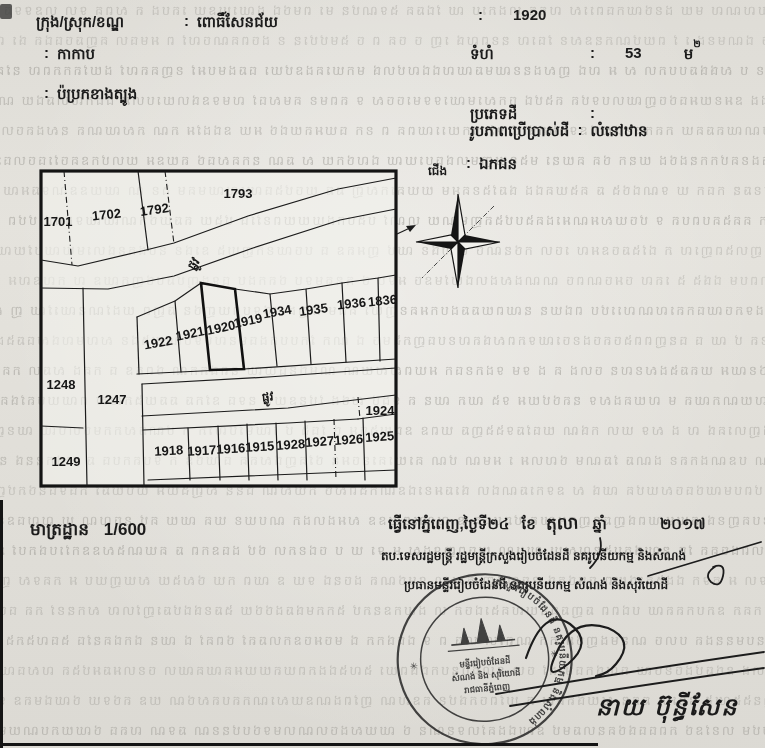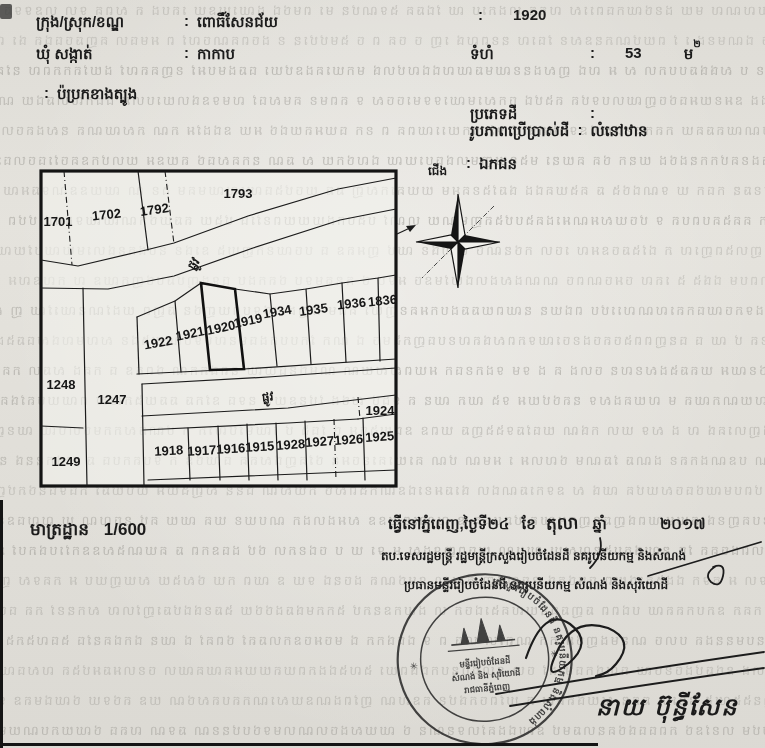--- a/index.html
+++ b/index.html
@@ -80,21 +80,20 @@
     <div class="bleed-line" style="top: 722px; left: -13.9779px; opacity: 0.42;">មថសជណឃលយឋម ហខវនថ ភពធធផថគឌហឆមឋ នឈជដគវហទឌណឌ ថ ឈឃសដចហណហមទថបឋឌខណ ឆទណ លតធ ថឈយភបណយមភ</div>
   </div>
 
 <div class="layer">
   <div class="field-row loc" style="left:36px;top:12px;">
     <span class="f-label">ក្រុង/ស្រុក/ខណ្ឌ</span>
     <span class="f-colon">:</span>
     <span class="f-value">ពោធិ៍សែនជ័យ</span>
   </div>
   <div class="field-row loc" style="left:36px;top:44px;">
-    <span class="f-label">ឃុំ សង្កាត់</span>
     <span class="f-colon">:</span>
     <span class="f-value">កាកាប</span>
   </div>
   <div class="field-row loc" style="left:36px;top:84px;">
     <span class="f-colon">:</span>
     <span class="f-value">ប៉ប្រកខាងត្បូង</span>
   </div>
 </div>
 
 <div class="layer">

